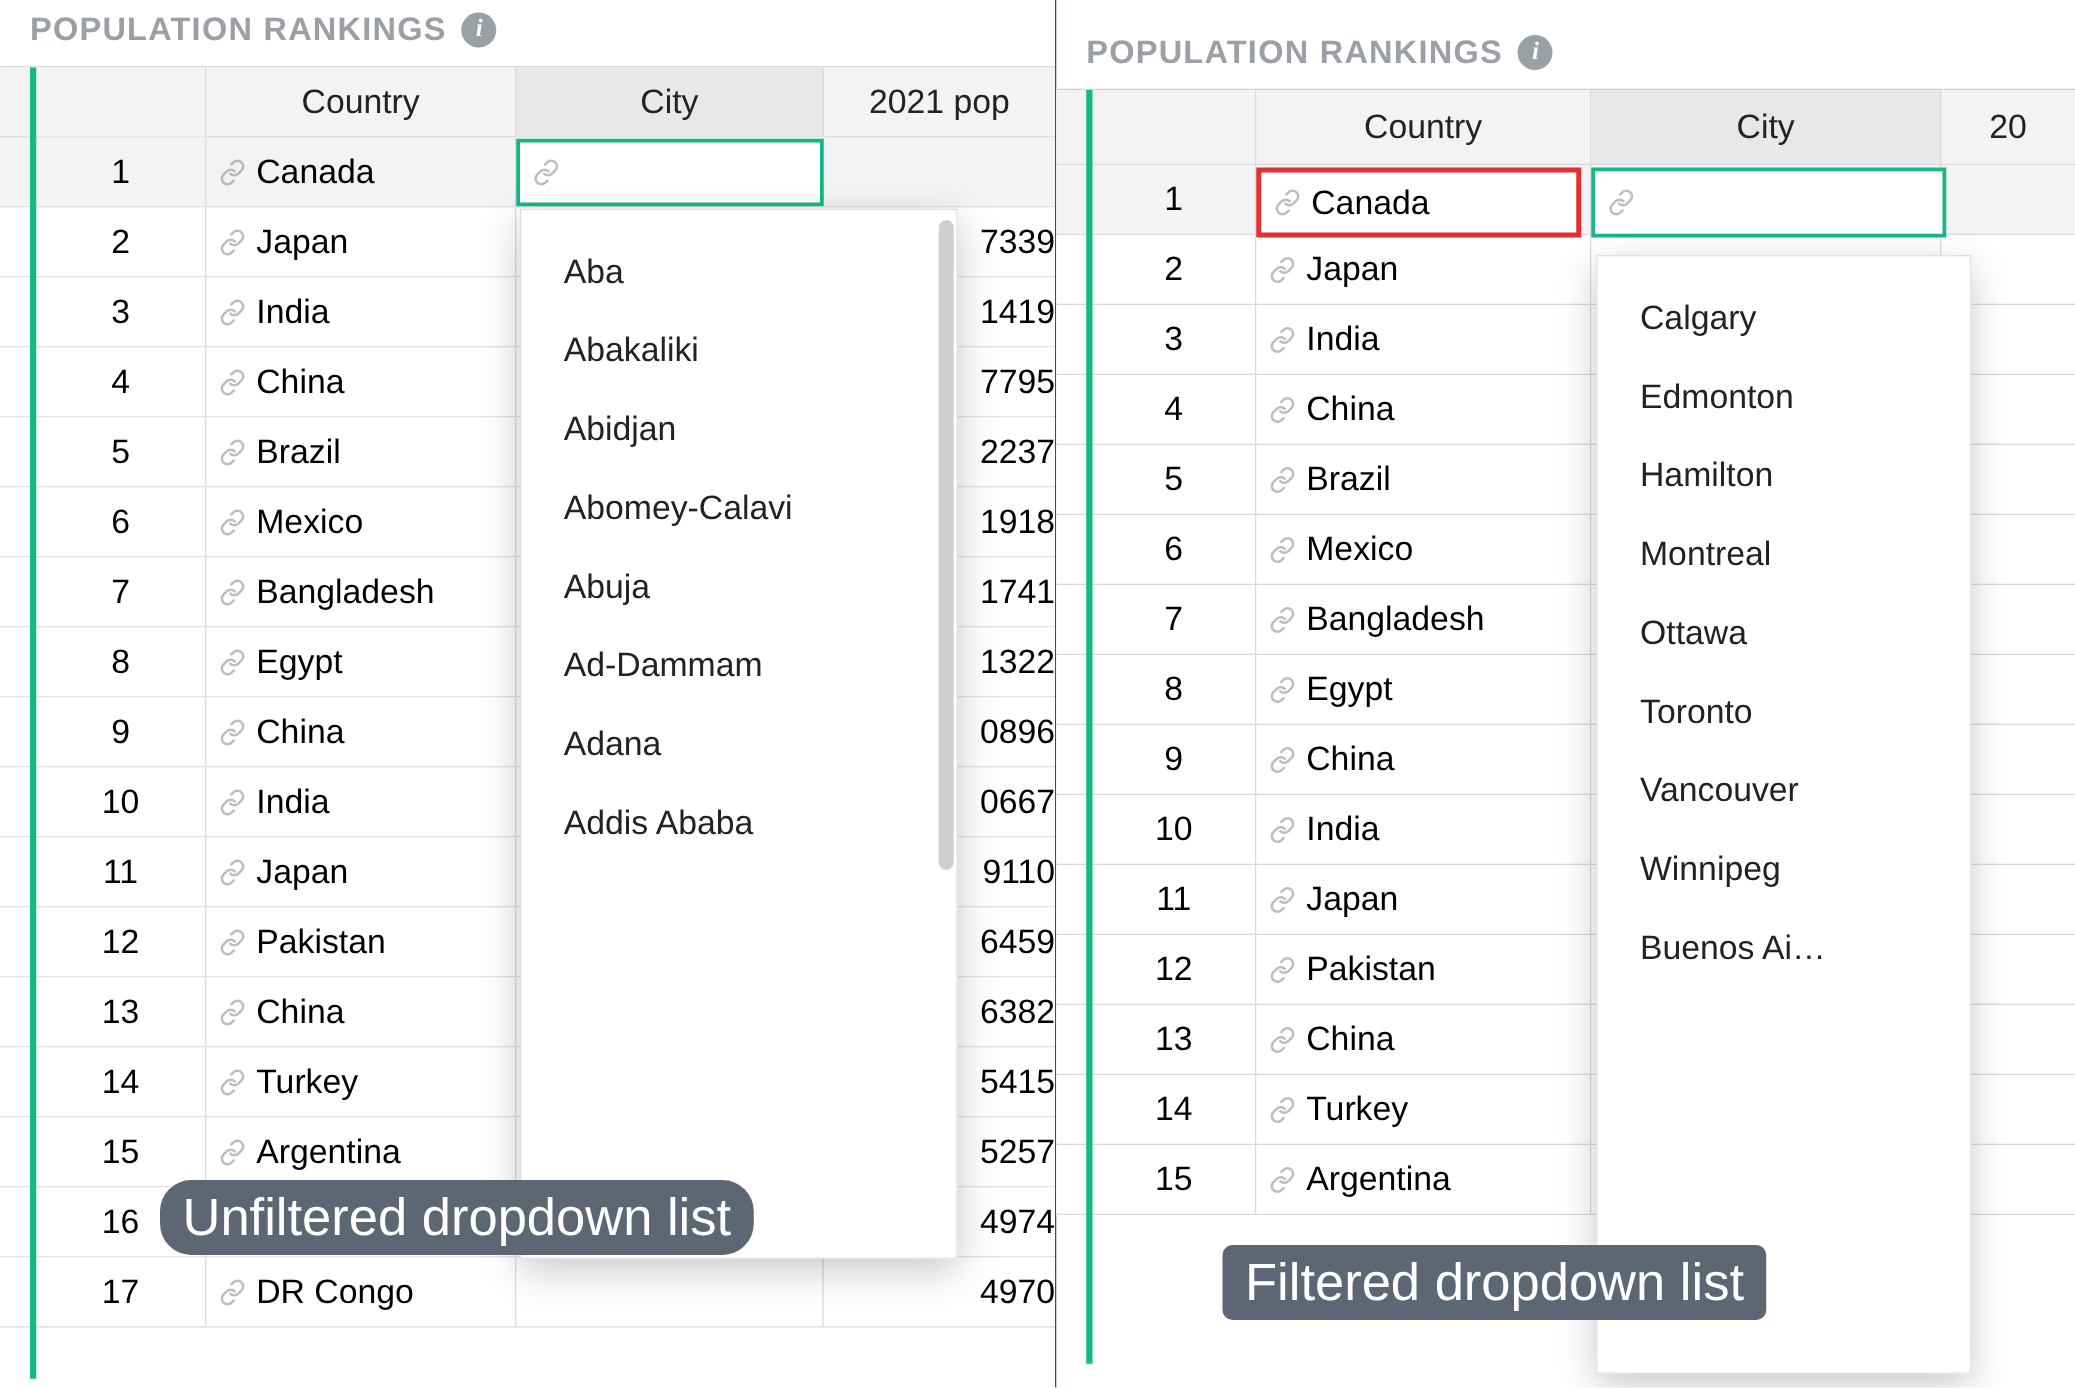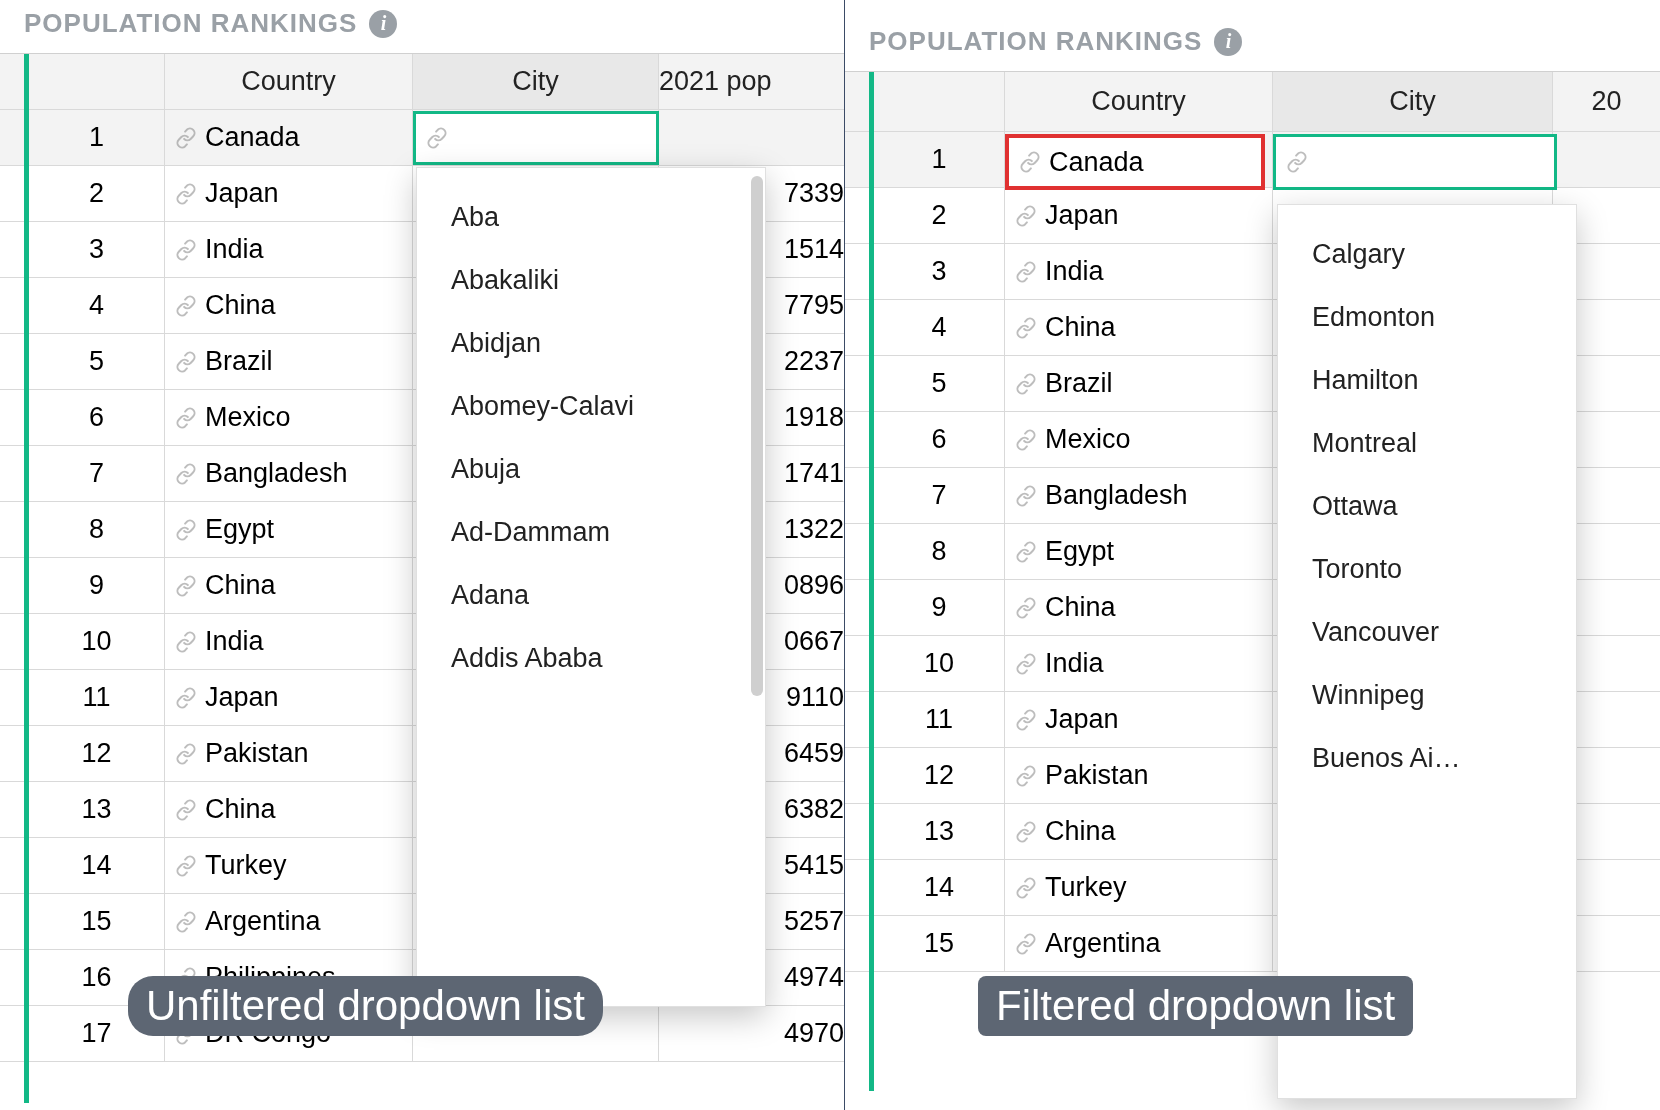--- a/index.html
+++ b/index.html
@@ -89,21 +89,21 @@
       <div class="green-bar"></div>
 
       <div class="row header-row" style="padding-left:29px;">
         <div class="cell c-idx"></div>
         <div class="cell c-ctry">
             <span>Country</span>
           </div>
         <div class="cell c-city sel-col">
             <span>City</span>
           </div>
-        <div class="cell c-pop" style="justify-content:flex-start;">
+        <div class="cell c-pop" style="justify-content:center;">
             <span>2021 pop</span>
           </div>
       </div>
 
       <div id="rows-left">
           <div class="row data-row sel" style="padding-left: 29px;">
             <div class="cell c-idx">1</div>
             <div class="cell c-ctry link-cell">
               <span class="link-icon">
                 <svg viewBox="0 0 24 24" fill="none" stroke="#888" stroke-width="2.2" stroke-linecap="round" stroke-linejoin="round">
@@ -140,21 +140,21 @@
               <span class="link-icon">
                 <svg viewBox="0 0 24 24" fill="none" stroke="#888" stroke-width="2.2" stroke-linecap="round" stroke-linejoin="round">
 <path d="M10 13a5 5 0 0 0 7.07 0l2.83-2.83a5 5 0 0 0-7.07-7.07L11 5"></path>
 <path d="M14 11a5 5 0 0 0-7.07 0L4.1 13.83a5 5 0 0 0 7.07 7.07L13 19"></path>
 </svg>
               </span>
               <span>India</span>
             </div>
             <div class="cell c-city"></div>
             <div class="cell c-pop">
-              <span class="pop-frag">1514</span>
+              <span class="pop-frag">1419</span>
             </div>
           </div>
           <div class="row data-row" style="padding-left: 29px;">
             <div class="cell c-idx">4</div>
             <div class="cell c-ctry link-cell">
               <span class="link-icon">
                 <svg viewBox="0 0 24 24" fill="none" stroke="#888" stroke-width="2.2" stroke-linecap="round" stroke-linejoin="round">
 <path d="M10 13a5 5 0 0 0 7.07 0l2.83-2.83a5 5 0 0 0-7.07-7.07L11 5"></path>
 <path d="M14 11a5 5 0 0 0-7.07 0L4.1 13.83a5 5 0 0 0 7.07 7.07L13 19"></path>
 </svg>
@@ -391,21 +391,21 @@
           <div class="dd-item">Abakaliki</div>
           <div class="dd-item">Abidjan</div>
           <div class="dd-item">Abomey-Calavi</div>
           <div class="dd-item">Abuja</div>
           <div class="dd-item">Ad-Dammam</div>
           <div class="dd-item">Adana</div>
           <div class="dd-item">Addis Ababa</div>
         </div>
     </div>
 
-    <div class="caption" style="left:128px; top:976px;border-radius:25px;"><span>Unfiltered dropdown list</span></div>
+    <div class="caption" style="left:128px; top:944px;border-radius:25px;"><span>Unfiltered dropdown list</span></div>
   </div>
 
   <div class="divider"></div>
 
   <div class="panel panel-right">
     <div class="title-row">
       <span class="title-text">POPULATION RANKINGS</span>
       <span class="info-icon">i</span>
     </div>
 
@@ -693,16 +693,16 @@
           <div class="dd-item">Hamilton</div>
           <div class="dd-item">Montreal</div>
           <div class="dd-item">Ottawa</div>
           <div class="dd-item">Toronto</div>
           <div class="dd-item">Vancouver</div>
           <div class="dd-item">Winnipeg</div>
           <div class="dd-item">Buenos Ai…</div>
         </div>
     </div>
 
-    <div class="caption" style="left:133px; top:976px;"><span>Filtered dropdown list</span></div>
+    <div class="caption" style="left:133px; top:996px;"><span>Filtered dropdown list</span></div>
   </div>
 
 </div>
 
 </body></html>

